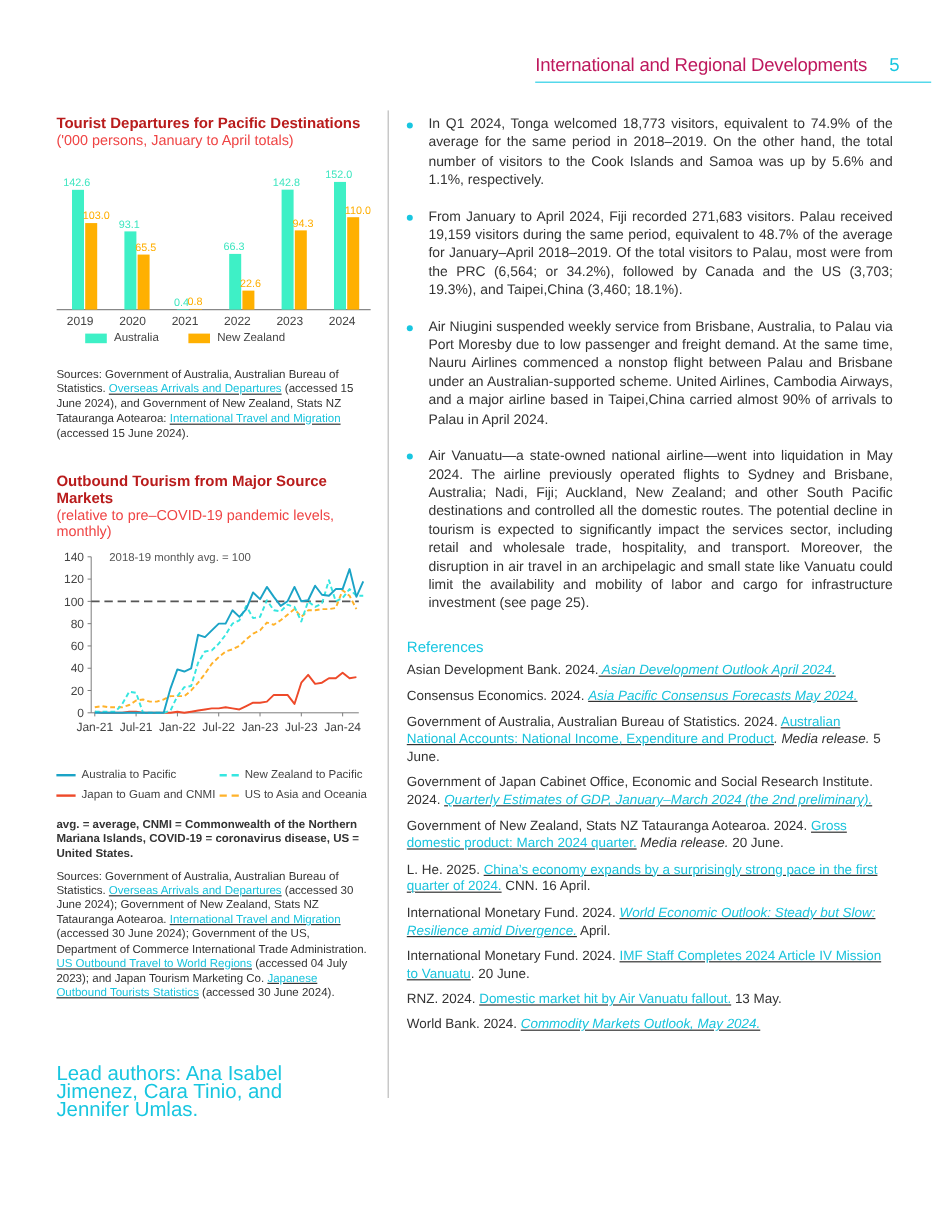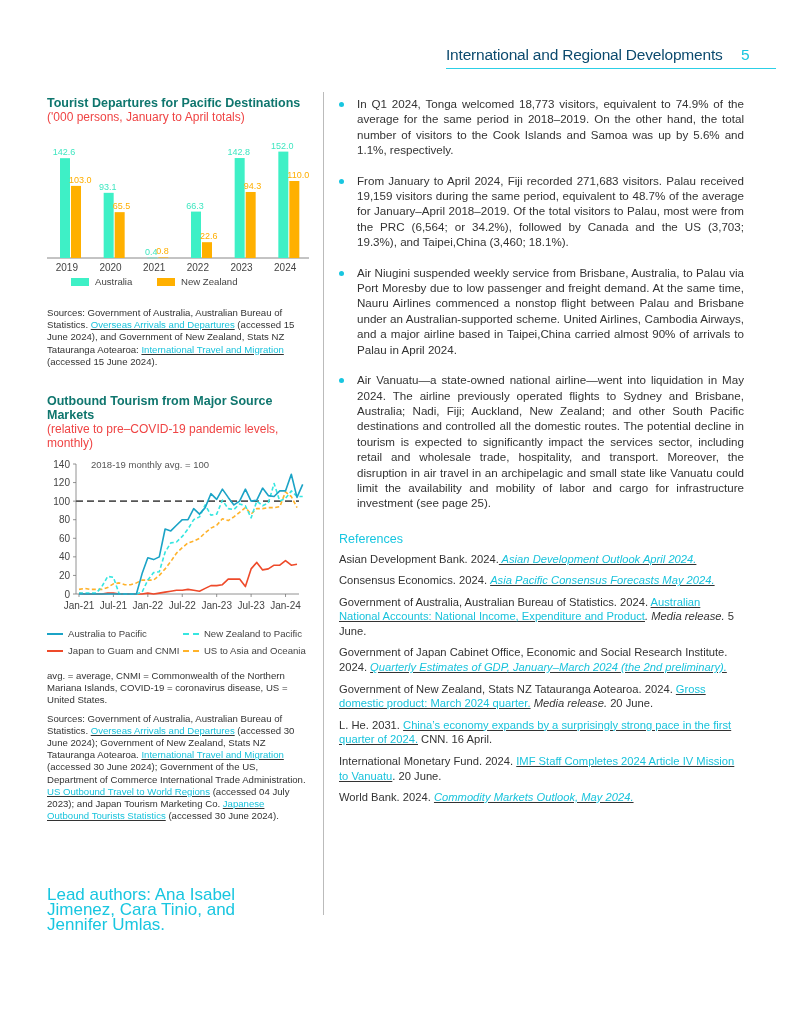--- a/index.html
+++ b/index.html
@@ -1,22 +1,22 @@
 <!DOCTYPE html>
 <html><head>
 <meta charset="utf-8">
 <style>
   body { margin:0; background:#ffffff; }
   .page { position:relative; width:791px; height:1024px; background:#fff; font-family:"Liberation Sans", sans-serif; color:#333; overflow:hidden; }
   .hdr { position:absolute; left:446px; top:46px; width:330px; border-bottom:1.5px solid #2ccfe6; padding-bottom:4px; }
-  .hdr-title { color:#0c4a6e; font-size:15.5px; letter-spacing:-0.2px; }
+  .hdr-title { color:#be185d; font-size:15.5px; letter-spacing:-0.2px; }
   .hdr-num { color:#18c6e0; font-size:15.5px; margin-left:14px; }
   .divider { position:absolute; left:323px; top:92px; width:1px; height:823px; background:#bbb; }
   .left { position:absolute; left:47px; width:262px; }
-  .ctitle { color:#0f766e; font-weight:bold; font-size:12.5px; line-height:14px; }
+  .ctitle { color:#b91c1c; font-weight:bold; font-size:12.5px; line-height:14px; }
   .csub { color:#ef4444; font-size:12px; line-height:14px; }
   .note { font-size:9.6px; line-height:12.2px; color:#333; }
   .note a, .lnk { color:#19c3dc; text-decoration:underline; text-decoration-color:#333; }
   .right { position:absolute; left:339px; width:405px; }
   .bullet { position:relative; padding-left:18px; font-size:11.6px; line-height:15.4px; text-align:justify; margin-bottom:15px; }
   .bullet .dot { position:absolute; left:0; top:6px; width:5px; height:5px; border-radius:50%; background:#18c6e0; }
   .refs-h { color:#18c6e0; font-weight:normal; font-size:12.5px; margin-bottom:6px; }
   .ref { font-size:11.2px; line-height:14.8px; margin-bottom:6.5px; }
   .ref i { font-style:italic; }
   .legend-row { display:flex; font-size:9.6px; color:#444; margin-bottom:6px; }
@@ -124,21 +124,21 @@
         <text x="204.10526315789474" y="153" font-size="10" fill="#444" text-anchor="middle">Jul-23</text>
         <line x1="238.52631578947367" y1="138" x2="238.52631578947367" y2="141" stroke="#777" stroke-width="0.8"></line>
         <text x="238.52631578947367" y="153" font-size="10" fill="#444" text-anchor="middle">Jan-24</text>
         <line x1="29" y1="45.14285714285714" x2="252" y2="45.14285714285714" stroke="#555" stroke-width="1.6" stroke-dasharray="7,4"></line>
         <text x="44" y="11.5" font-size="9.5" fill="#555">2018-19 monthly avg. = 100</text>
         <polyline points="32.0,137.1 37.7,138.0 43.5,138.0 49.2,138.0 54.9,138.0 60.7,137.1 66.4,137.1 72.2,138.0 77.9,138.0 83.6,138.0 89.4,138.0 95.1,138.0 100.8,137.1 106.6,138.0 112.3,137.1 118.1,136.1 123.8,135.2 129.5,134.3 135.3,134.3 141.0,133.4 146.7,134.3 152.5,135.2 158.2,132.4 163.9,129.6 169.7,129.6 175.4,128.7 181.2,123.1 186.9,123.1 192.6,123.1 198.4,130.6 204.1,112.9 209.8,106.4 215.6,113.9 221.3,112.9 227.1,109.2 232.8,109.2 238.5,104.6 244.3,109.2 250.0,108.3" fill="none" stroke="#ee4a2a" stroke-width="1.6" stroke-linejoin="round"></polyline>
         <polyline points="32.0,133.4 37.7,132.4 43.5,133.4 49.2,133.4 54.9,133.4 60.7,131.5 66.4,127.8 72.2,126.9 77.9,128.7 83.6,128.7 89.4,126.9 95.1,124.1 100.8,124.1 106.6,124.1 112.3,119.4 118.1,112.9 123.8,105.5 129.5,97.1 135.3,91.6 141.0,86.9 146.7,85.1 152.5,82.3 158.2,76.7 163.9,72.1 169.7,69.3 175.4,62.8 181.2,64.6 186.9,60.9 192.6,56.3 198.4,51.6 204.1,58.1 209.8,52.6 215.6,52.6 221.3,51.6 227.1,51.6 232.8,50.7 238.5,35.9 244.3,40.5 250.0,51.6" fill="none" stroke="#ffb22a" stroke-width="1.6" stroke-linejoin="round" stroke-dasharray="4,2.5"></polyline>
         <polyline points="32.0,137.1 37.7,137.1 43.5,137.1 49.2,137.1 54.9,130.6 60.7,120.4 66.4,121.3 72.2,138.0 77.9,138.0 83.6,138.0 89.4,138.0 95.1,136.1 100.8,124.1 106.6,116.6 112.3,115.7 118.1,96.2 123.8,86.9 129.5,86.0 135.3,80.4 141.0,73.0 146.7,63.7 152.5,60.9 158.2,48.9 163.9,59.1 169.7,58.1 175.4,44.2 181.2,52.6 186.9,53.5 192.6,47.9 198.4,49.8 204.1,61.9 209.8,45.1 215.6,49.8 221.3,47.0 227.1,27.5 232.8,45.1 238.5,42.4 244.3,34.9 250.0,40.5 255.7,40.5" fill="none" stroke="#36e6e0" stroke-width="1.6" stroke-linejoin="round" stroke-dasharray="4,2.5"></polyline>
         <polyline points="32.0,138.0 37.7,138.0 43.5,138.0 49.2,138.0 54.9,138.0 60.7,138.0 66.4,138.0 72.2,138.0 77.9,138.0 83.6,138.0 89.4,138.0 95.1,117.6 100.8,101.8 106.6,103.6 112.3,100.9 118.1,73.0 123.8,74.9 129.5,69.3 135.3,63.7 141.0,63.7 146.7,52.6 152.5,58.1 158.2,51.6 163.9,37.7 169.7,43.3 175.4,33.1 181.2,41.4 186.9,48.9 192.6,45.1 198.4,33.1 204.1,45.1 209.8,44.2 215.6,32.1 221.3,39.6 227.1,40.5 232.8,34.9 238.5,34.9 244.3,18.2 250.0,41.4 255.7,28.4" fill="none" stroke="#1ba3c6" stroke-width="1.6" stroke-linejoin="round"></polyline>
       </svg>
-    <div style="margin-top:12px;">
+    <div style="margin-top:24px;">
       <div class="legend-row">
         <div class="legend-item" style="width:138px;">
             <span class="sw" style="border-top:2px solid #1ba3c6;"></span>
             <span>Australia to Pacific</span>
           </div>
         <div class="legend-item">
             <span class="sw" style="border-top:2px dashed #36e6e0;"></span>
             <span>New Zealand to Pacific</span>
           </div>
       </div>
@@ -146,40 +146,42 @@
         <div class="legend-item" style="width:138px;">
             <span class="sw" style="border-top:2px solid #ee4a2a;"></span>
             <span>Japan to Guam and CNMI</span>
           </div>
         <div class="legend-item">
             <span class="sw" style="border-top:2px dashed #ffb22a;"></span>
             <span>US to Asia and Oceania</span>
           </div>
       </div>
     </div>
-    <div class="note" style="margin-top:14px;">avg. = average, CNMI = Commonwealth of the Northern Mariana Islands, COVID-19 = coronavirus disease, US = United States.</div>
+    <div class="note" style="margin-top:14px;font-weight:bold;">avg. = average, CNMI = Commonwealth of the Northern Mariana Islands, COVID-19 = coronavirus disease, US = United States.</div>
     <div class="note" id="lineSources" style="margin-top:6px;"><span>Sources: Government of Australia, Australian Bureau of Statistics. </span><a>Overseas Arrivals and Departures</a><span> (accessed 30 June 2024); Government of New Zealand, Stats NZ Tatauranga Aotearoa. </span><a>International Travel and Migration</a><span> (accessed 30 June 2024); Government of the US, Department of Commerce International Trade Administration. </span><a>US Outbound Travel to World Regions</a><span> (accessed 04 July 2023); and Japan Tourism Marketing Co. </span><a>Japanese Outbound Tourists Statistics</a><span> (accessed 30 June 2024).</span></div>
   </div>
 
   <div class="lead">Lead authors: Ana Isabel Jimenez, Cara Tinio, and Jennifer Umlas.</div>
 
   <div class="right" style="top:96px;">
     <div class="bullet"><span class="dot"></span><span>In Q1 2024, Tonga welcomed 18,773 visitors, equivalent to 74.9% of the average for the same period in 2018–2019. On the other hand, the total number of visitors to the Cook Islands and Samoa was up by 5.6% and 1.1%, respectively.</span></div>
     <div class="bullet"><span class="dot"></span><span>From January to April 2024, Fiji recorded 271,683 visitors. Palau received 19,159 visitors during the same period, equivalent to 48.7% of the average for January–April 2018–2019. Of the total visitors to Palau, most were from the PRC (6,564; or 34.2%), followed by Canada and the US (3,703; 19.3%), and Taipei,China (3,460; 18.1%).</span></div>
     <div class="bullet"><span class="dot"></span><span>Air Niugini suspended weekly service from Brisbane, Australia, to Palau via Port Moresby due to low passenger and freight demand. At the same time, Nauru Airlines commenced a nonstop flight between Palau and Brisbane under an Australian-supported scheme. United Airlines, Cambodia Airways, and a major airline based in Taipei,China carried almost 90% of arrivals to Palau in April 2024.</span></div>
     <div class="bullet"><span class="dot"></span><span>Air Vanuatu—a state-owned national airline—went into liquidation in May 2024. The airline previously operated flights to Sydney and Brisbane, Australia; Nadi, Fiji; Auckland, New Zealand; and other South Pacific destinations and controlled all the domestic routes. The potential decline in tourism is expected to significantly impact the services sector, including retail and wholesale trade, hospitality, and transport. Moreover, the disruption in air travel in an archipelagic and small state like Vanuatu could limit the availability and mobility of labor and cargo for infrastructure investment (see page 25).</span></div>
   </div>
 
   <div class="right" style="top:532px;">
     <div class="refs-h">References</div>
     <div id="refList">
         <div class="ref"><span>Asian Development Bank. 2024.</span><a class="lnk" style="font-style: italic;"> Asian Development Outlook April 2024.</a></div>
         <div class="ref"><span>Consensus Economics. 2024. </span><a class="lnk" style="font-style: italic;">Asia Pacific Consensus Forecasts May 2024.</a></div>
         <div class="ref"><span>Government of Australia, Australian Bureau of Statistics. 2024. </span><a class="lnk">Australian National Accounts: National Income, Expenditure and Product</a><i>. Media release.</i><span> 5 June.</span></div>
         <div class="ref"><span>Government of Japan Cabinet Office, Economic and Social Research Institute. 2024. </span><a class="lnk" style="font-style: italic;">Quarterly Estimates of GDP, January–March 2024 (the 2nd preliminary).</a></div>
         <div class="ref"><span>Government of New Zealand, Stats NZ Tatauranga Aotearoa. 2024. </span><a class="lnk">Gross domestic product: March 2024 quarter.</a><i> Media release.</i><span> 20 June.</span></div>
-        <div class="ref"><span>L. He. 2031. </span><a class="lnk">China’s economy expands by a surprisingly strong pace in the first quarter of 2024.</a><span> CNN. 16 April.</span></div>
+        <div class="ref"><span>L. He. 2025. </span><a class="lnk">China’s economy expands by a surprisingly strong pace in the first quarter of 2024.</a><span> CNN. 16 April.</span></div>
+        <div class="ref"><span>International Monetary Fund. 2024. </span><a class="lnk" style="font-style: italic;">World Economic Outlook: Steady but Slow: Resilience amid Divergence.</a><span> April.</span></div>
         <div class="ref"><span>International Monetary Fund. 2024. </span><a class="lnk">IMF Staff Completes 2024 Article IV Mission to Vanuatu</a><span>. 20 June.</span></div>
+        <div class="ref"><span>RNZ. 2024. </span><a class="lnk">Domestic market hit by Air Vanuatu fallout.</a><span> 13 May.</span></div>
         <div class="ref"><span>World Bank. 2024. </span><a class="lnk" style="font-style: italic;">Commodity Markets Outlook, May 2024.</a></div>
       </div>
   </div>
 
 </div>
 
 </body></html>

